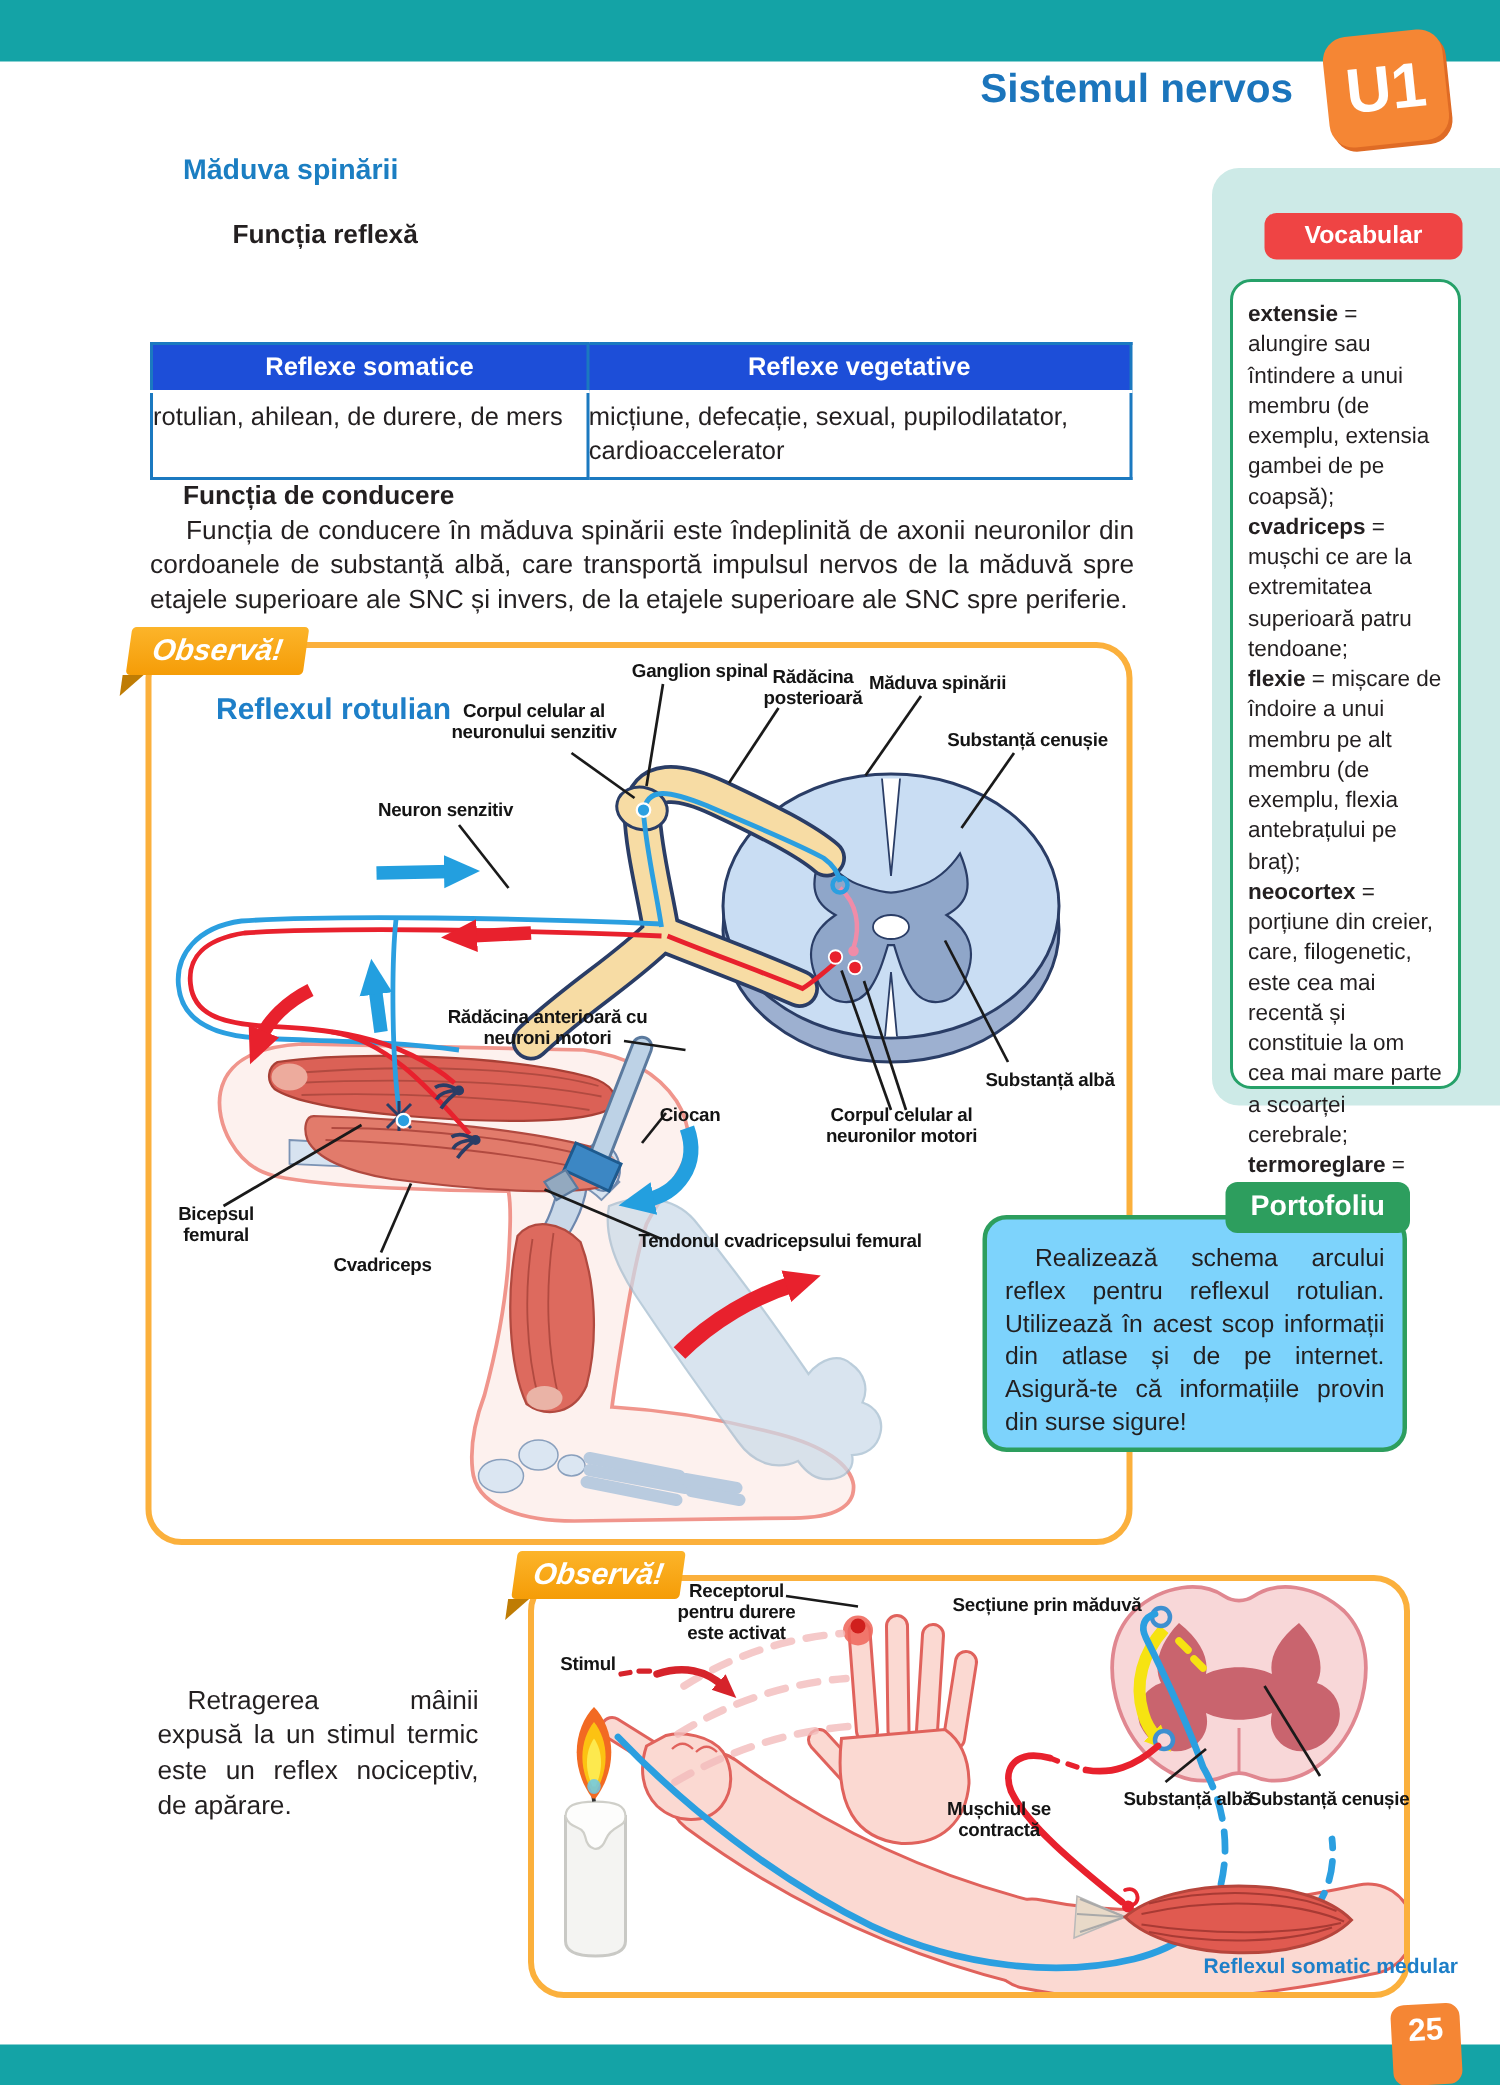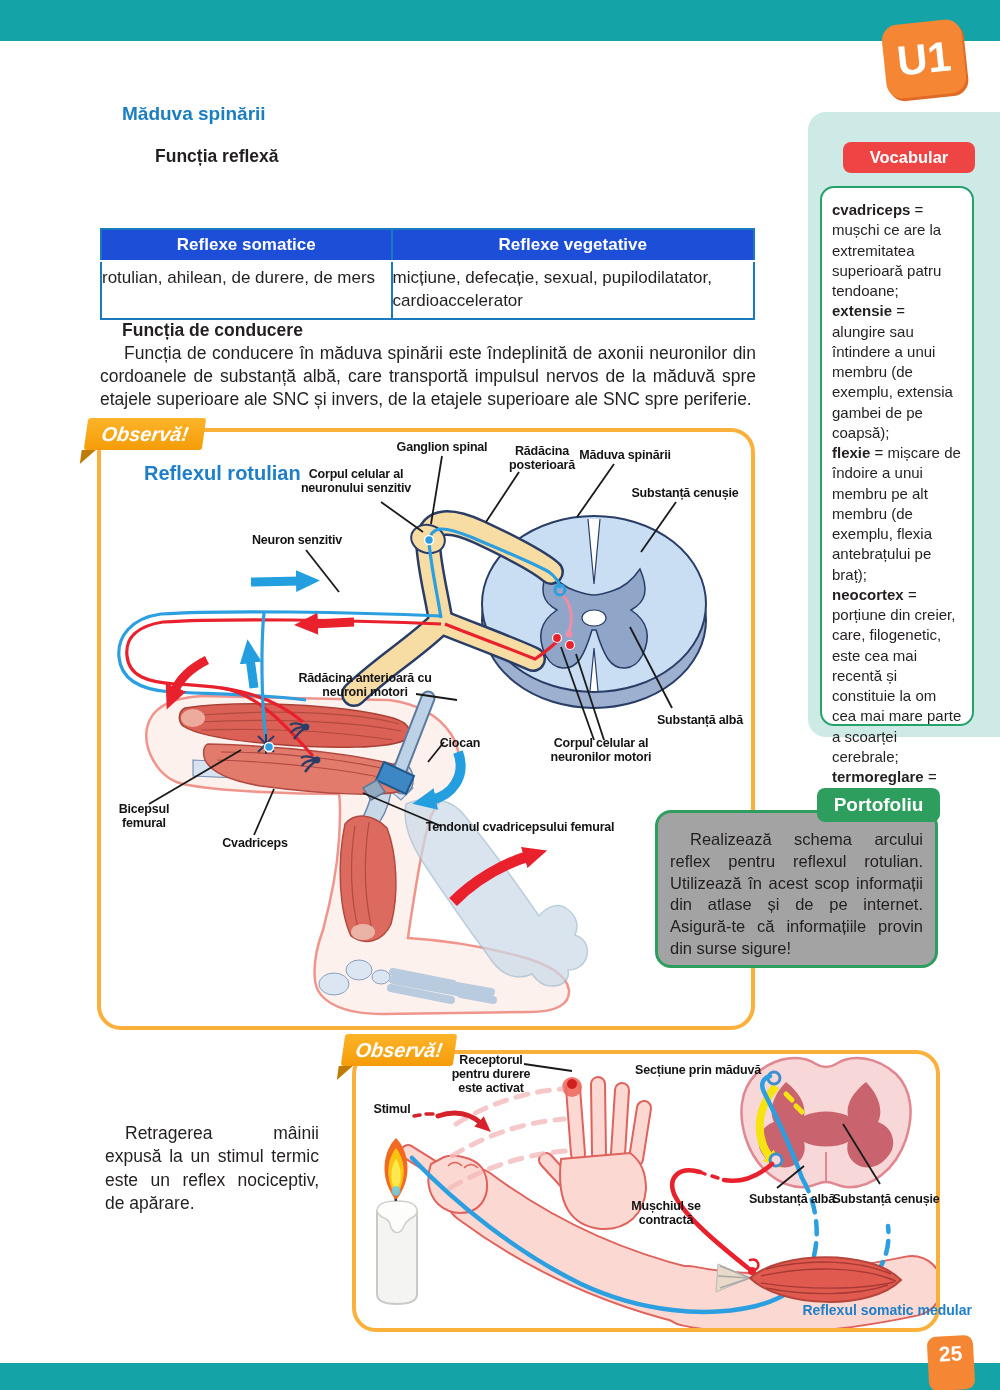--- a/index.html
+++ b/index.html
@@ -37,31 +37,32 @@
   
   .vocab-panel{left:808px;top:112px;width:192px;height:625px;background:#cdeae7;border-radius:18px 0 0 18px;}
   .vocab-tab{left:843px;top:142px;width:132px;height:31px;background:#ef4444;border-radius:8px;z-index:3;
       display:flex;align-items:center;justify-content:center;color:#fff;font-weight:bold;font-size:16.5px;}
   .vocab-box{left:820px;top:186px;width:154px;height:540px;background:#fff;border:2.5px solid #26a169;
       border-radius:14px;box-sizing:border-box;padding:12px 10px;font-size:15px;line-height:1.35;}
   .vocab-box b{font-weight:bold;}
   
   .porto-tab{left:817px;top:788px;width:123px;height:34px;background:#2d9e5e;border-radius:8px;z-index:6;
       display:flex;align-items:center;justify-content:center;color:#fff;font-weight:bold;font-size:19px;}
-  .porto-box{left:655px;top:810px;width:283px;height:158px;background:#a3a3a3;border:3px solid #2d9e5e;border-radius:16px;
+  .porto-box{left:655px;top:810px;width:283px;height:158px;background:#7dd3fc;border:3px solid #2d9e5e;border-radius:16px;
       box-sizing:border-box;padding:16px 12px 8px 12px;font-size:16.5px;line-height:1.32;text-align:justify;text-indent:20px;z-index:5;}
   .noci{left:105px;top:1122px;width:214px;font-size:17.5px;line-height:1.33;text-align:justify;text-indent:20px;}
   .caption2{position:absolute;left:356px;top:248px;width:260px;text-align:right;font-size:14px;font-weight:bold;color:#1e7fc8;}
 </style>
 </head>
 <body>
 
 <div id="page">
 
   <div class="abs bar-top"></div>
+  <div class="abs header-title">Sistemul nervos</div>
   <div class="abs unit-badge">U1</div>
 
   <div class="abs h-section">Măduva spinării</div>
   <div class="abs h-sub" style="left:137px;top:146px;margin-left:18px;">Funcția reflexă</div>
 
   <table class="abs tbl">
     <thead>
       <tr>
         <th style="width:44.5%;">Reflexe somatice</th>
         <th>Reflexe vegetative</th>
@@ -209,42 +210,42 @@
         <line x1="493" y1="308" x2="460" y2="215"></line>
         <line x1="503" y1="308" x2="475" y2="222"></line>
         <line x1="571" y1="276" x2="529" y2="195"></line>
         <line x1="48" y1="372" x2="140" y2="318"></line>
         <line x1="153" y1="403" x2="173" y2="357"></line>
         <line x1="340" y1="394" x2="262" y2="361"></line>
       </g>
     </svg>
 
     <div class="diag-title abs" style="left:43px;top:30px;">Reflexul rotulian</div>
-    <div class="lbl" style="left:341px;top:16px;width:110px;">Ganglion spinal</div>
+    <div class="lbl" style="left:356px;top:16px;width:110px;text-align:right;">Ganglion spinal</div>
     <div class="lbl" style="left:441px;top:27px;width:84px;">Rădăcina posterioară</div>
     <div class="lbl" style="left:524px;top:24px;width:124px;">Măduva spinării</div>
     <div class="lbl" style="left:584px;top:62px;width:134px;">Substanță cenușie</div>
     <div class="lbl" style="left:255px;top:50px;width:150px;">Corpul celular al neuronului senzitiv</div>
     <div class="lbl" style="left:196px;top:109px;width:120px;">Neuron senzitiv</div>
     <div class="lbl" style="left:264px;top:254px;width:160px;">Rădăcina anterioară cu neuroni motori</div>
     <div class="lbl" style="left:359px;top:312px;width:60px;">Ciocan</div>
     <div class="lbl" style="left:500px;top:319px;width:130px;">Corpul celular al neuronilor motori</div>
     <div class="lbl" style="left:599px;top:289px;width:120px;">Substanță albă</div>
     <div class="lbl" style="left:43px;top:385px;width:72px;">Bicepsul femural</div>
     <div class="lbl" style="left:154px;top:412px;width:90px;">Cvadriceps</div>
     <div class="lbl" style="left:419px;top:396px;width:240px;">Tendonul cvadricepsului femural</div>
   </div>
 
   <div class="abs vocab-panel"></div>
   <div class="abs vocab-tab">
     <span>Vocabular</span>
   </div>
   <div class="abs vocab-box">
+    <div><b>extensie</b> <span>= alungire sau întindere a unui membru (de exemplu, extensia gambei de pe coapsă);</span></div>
     <div><b>cvadriceps</b> <span>= mușchi ce are la extremitatea superioară patru tendoane;</span></div>
-    <div><b>extensie</b> <span>= alungire sau întindere a unui membru (de exemplu, extensia gambei de pe coapsă);</span></div>
     <div><b>flexie</b> <span>= mișcare de îndoire a unui membru pe alt membru (de exemplu, flexia antebrațului pe braț);</span></div>
     <div><b>neocortex</b> <span>= porțiune din creier, care, filogenetic, este cea mai recentă și constituie la om cea mai mare parte a scoarței cerebrale;</span></div>
     <div><b>termoreglare</b> <span>= reglarea temperaturii corpului.</span></div>
   </div>
 
   <div class="abs porto-tab">
     <span>Portofoliu</span>
   </div>
   <div class="abs porto-box">Realizează schema arcului reflex pentru reflexul rotulian. Utilizează în acest scop informații din atlase și de pe internet. Asigură-te că informațiile provin din surse sigure!</div>
 

